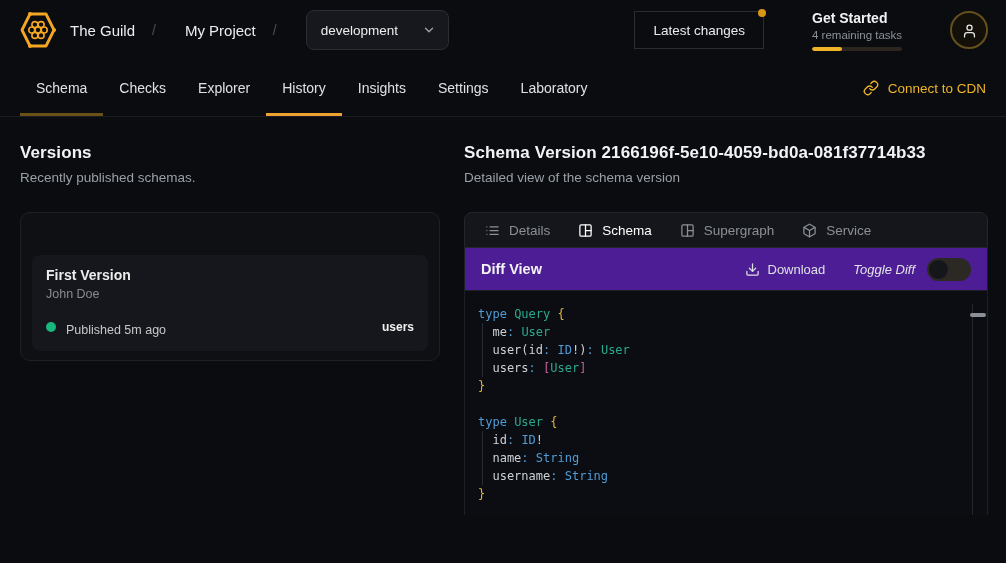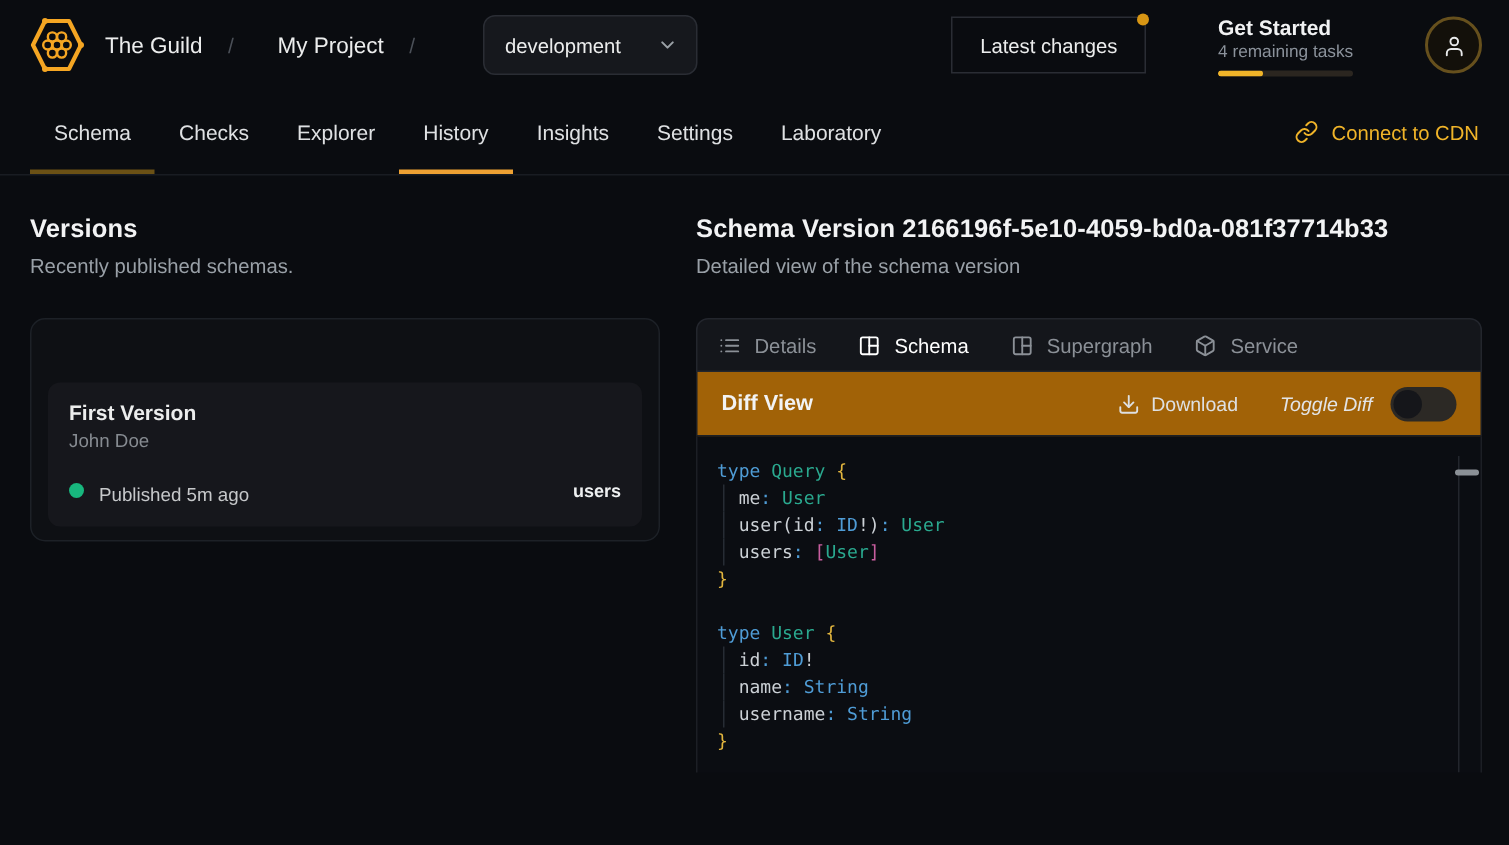--- a/index.html
+++ b/index.html
@@ -11,21 +11,21 @@
     position:relative;
   }
   svg { display:block; }
 
   
   .header { display:flex; align-items:center; height:60px; padding:0 18px; }
   .logo { width:40px; height:40px; flex:0 0 auto; }
   .crumb { font-size:15px; color:#eceded; margin-left:12px; white-space:nowrap; }
   .crumb-sep { color:#4b5058; font-size:14px; margin:0 17px; }
   .target-select {
-    margin-left:28px; display:flex; align-items:center; gap:24px;
+    margin-left:12px; display:flex; align-items:center; gap:24px;
     background:#16181d; border:1px solid #2a2d34; border-radius:8px;
     height:40px; padding:0 12px 0 14px; font-size:13.5px; color:#eceded; cursor:pointer;
   }
   .chev { width:14px; height:14px; stroke:#9aa0a6; }
   .header-right { margin-left:auto; display:flex; align-items:center; gap:48px; }
   .latest-btn {
     position:relative; height:38px; padding:0 18px; background:transparent;
     border:1px solid #2a2d34; border-radius:0; color:#eceded; font-size:13.5px;
     font-family:inherit; cursor:pointer; display:flex; align-items:center;
   }
@@ -69,28 +69,28 @@
   .vi-name { font-size:14px; font-weight:600; color:#eceded; }
   .vi-author { font-size:12.5px; color:#868b91; margin-top:4px; }
   .vi-meta { display:flex; align-items:center; margin-top:15px; }
   .vi-dot { width:10px; height:10px; border-radius:50%; background:#18b77e; }
   .vi-status { font-size:12.5px; color:#c6c8ca; margin-left:10px;margin-top:7px; }
   .vi-badge { margin-left:auto; font-size:12px; font-weight:700; color:#eef0f1; }
 
   
   .detail-tabs {
     margin-top:27px; height:36px; background:#14161b; border:1px solid #23262d;
-    border-radius:8px 8px 0 0; display:flex; align-items:center; padding:0 0;text-align:center;
+    border-radius:8px 8px 0 0; display:flex; align-items:center; padding:0 6px;text-align:center;
   }
   .dtab { display:flex; align-items:center; gap:9px; padding:0 14px; font-size:13.5px; color:#8b9097; cursor:pointer; height:100%; }
   .dtab svg { width:15px; height:15px; stroke:currentColor; }
   .dtab.active { color:#ffffff; }
 
   .diff-row {
-    height:43px; background:#a16207; border:1px solid #1c1f25; border-top:none;
+    height:43px; background:#4c1d95; border:1px solid #1c1f25; border-top:none;
     display:flex; align-items:center; padding:0 16px;gap:28px;
   }
   .diff-title { font-size:14.5px; font-weight:700; color:#f2f3f4; }
   .diff-actions { margin-left:auto; display:flex; align-items:center; }
   .dl-btn { display:flex; align-items:center; gap:8px; color:#dee0e2; font-size:13px; cursor:pointer; }
   .dl-btn svg { width:15px; height:15px; stroke:#dee0e2; }
   .toggle-label { margin-left:28px; font-size:13px; color:#e3e4e6;font-style:italic; }
   .switch { margin-left:12px; width:44px; height:23px; border-radius:12px; background:#2c2925; position:relative; cursor:pointer; }
   .switch .knob { position:absolute; left:2px; top:2px; width:19px; height:19px; border-radius:50%; background:#15161a; }
 

